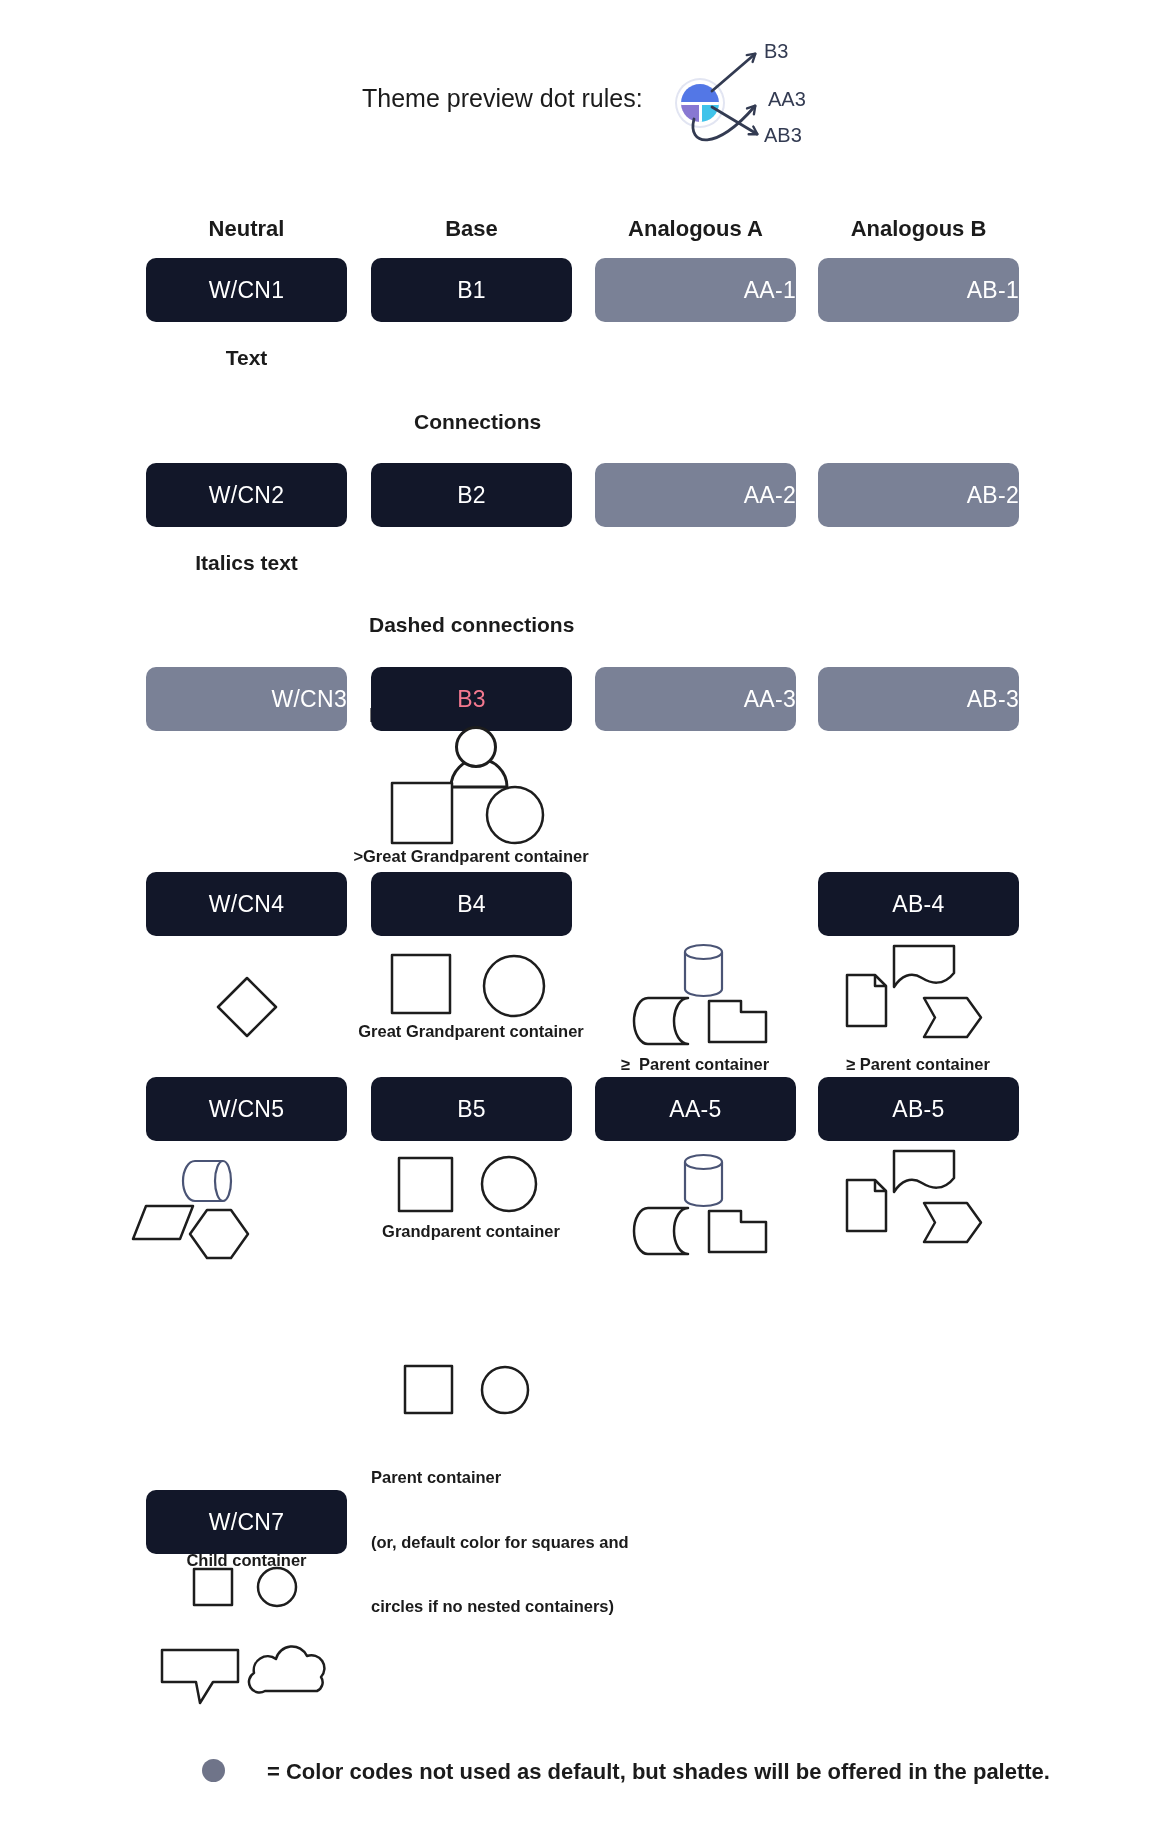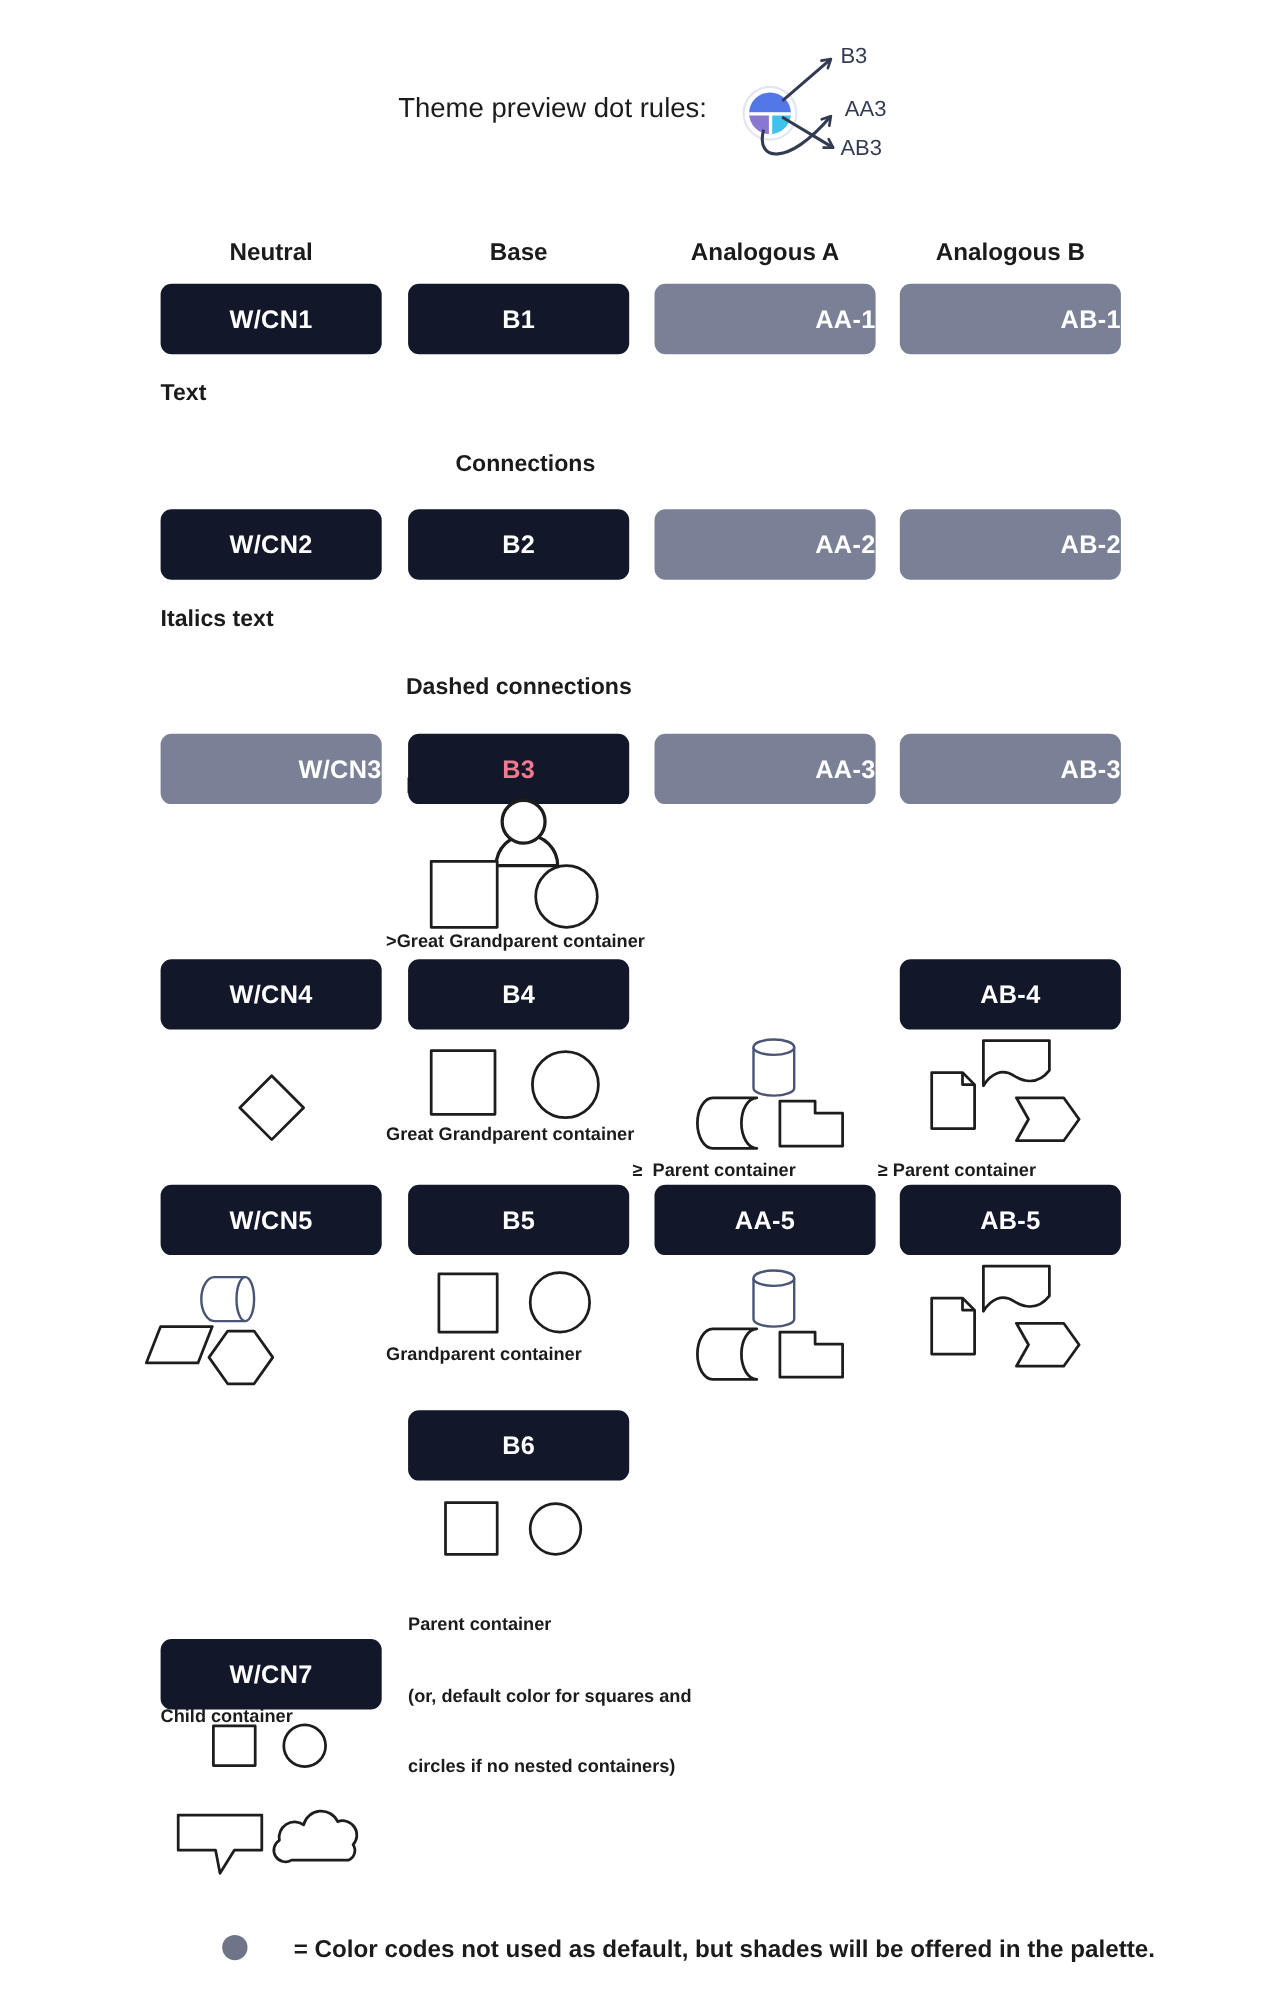--- a/index.html
+++ b/index.html
@@ -6,27 +6,27 @@
   .canvas{position:relative;width:1164px;height:1822px;background:#fff;
           font-family:"Liberation Sans",sans-serif;overflow:hidden;}
   .abs{position:absolute;}
   .title{font-size:25px;font-weight:500;color:var(--text);}
   .col-header{position:absolute;top:216px;width:201px;text-align:center;
               font-size:22px;font-weight:700;color:var(--text);}
   .swatch{position:absolute;width:201px;height:64px;border-radius:10px;
           display:flex;align-items:center;justify-content:center;}
   .swatch.dark{background:var(--swatch-dark);}
   .swatch.gray{background:var(--swatch-gray);justify-content:flex-end;}
-  .swatch-label{color:#fff;font-size:23px;font-weight:700;letter-spacing:.3px;}
+  .swatch-label{color:#fff;font-size:23px;font-weight:400;letter-spacing:.3px;}
   .swatch-label.pink{color:var(--b3-text);}
   .cap{position:absolute;font-size:21px;font-weight:700;color:var(--text);
        line-height:32px;white-space:pre;}
   .cap-sm{position:absolute;font-size:16.5px;font-weight:700;color:var(--text);
           line-height:21.5px;white-space:pre;}
-  .center{}
+  .center{text-align:center;}
   
   .dot-pie{position:absolute;left:681px;top:84px;width:38px;height:38px;border-radius:50%;
            overflow:hidden;
            background:conic-gradient(from 90deg,var(--dot-cyan) 0 25%,var(--dot-purple) 0 50%,var(--dot-blue) 0 100%);
            box-shadow:0 0 0 4px #fff,0 0 0 6px var(--ring);}
   .dot-pie::before{content:"";position:absolute;left:0;right:0;top:17.5px;height:3px;background:#fff;}
   .dot-pie::after{content:"";position:absolute;left:17.5px;width:3px;top:19px;bottom:0;background:#fff;}
   .dot-label{position:absolute;font-size:20px;font-weight:500;color:var(--arrow);}
   
   .sh{fill:#fff;stroke:var(--shape-stroke);stroke-width:2.5px;stroke-linejoin:round;}
@@ -194,23 +194,20 @@
     <path class="sh" d="M 94 77 V 66 H 126 V 77 H 151 V 107 H 94 Z"></path>
   </svg>
 
   <svg class="abs" style="left:830px;top:1140px" width="170" height="115" viewBox="0 0 170 115">
     <path class="sh" d="M 17 40 H 45 L 56 51 V 91 H 17 Z"></path>
     <path class="shl" d="M 45 40 V 51 H 56"></path>
     <path class="sh" d="M 64 11 H 124 V 38 C 113 52 100 48 92 43 C 81 36 71 41 64 52 Z"></path>
     <path class="sh" d="M 94 63 H 137 L 151 82.5 L 137 102 H 94 L 105 82.5 Z"></path>
   </svg>
 
-  <div class="swatch dark" style="left:371px;top:1282px">
-      <span class="swatch-label">B6</span>
-    </div>
 
   <svg class="abs" style="left:395px;top:1360px" width="160" height="60" viewBox="0 0 160 60">
     <rect class="sh" x="10" y="6" width="47" height="47"></rect>
     <circle class="sh" cx="110" cy="30" r="23"></circle>
   </svg>
   <div class="cap-sm" style="left:371px;top:1424px">
     <div>Parent container</div>
     <div>(or, default color for squares and</div>
     <div>circles if no nested containers)</div>
   </div>

